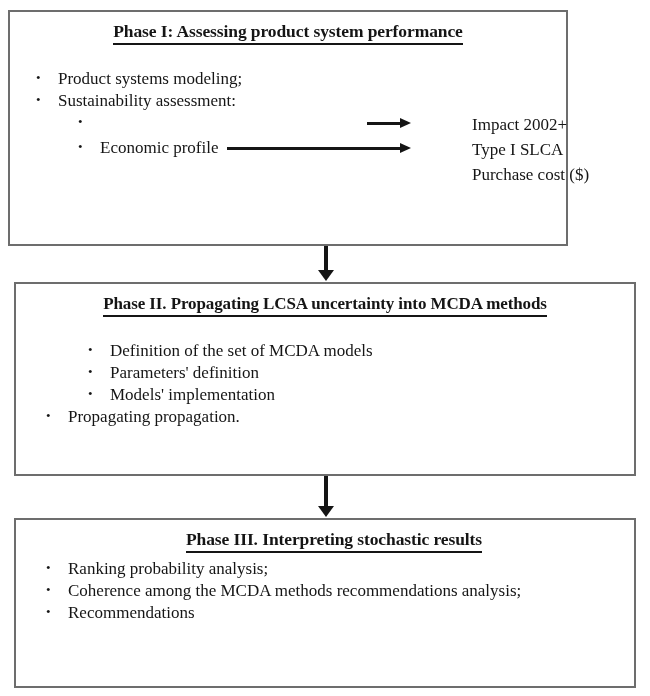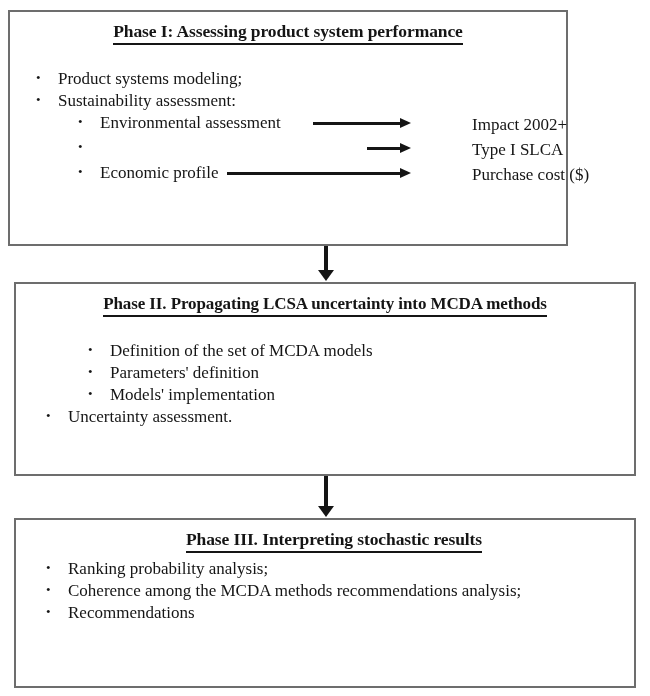--- a/index.html
+++ b/index.html
@@ -183,27 +183,20 @@
     <div class="phase-title">
       <span>Phase I: Assessing product system performance</span>
     </div>
 
     <div class="bullets" id="list-phase-1">
 
       <div class="bullet-row">Product systems modeling;</div>
 
       <div class="bullet-row">Sustainability assessment:</div>
 
-      <div class="bullet-row sub assess-row">
-        <span class="assess-label">Environmental assessment</span>
-        <span class="arrow-wrap" id="arrow-environmental">
-          <span class="arrow-line"></span>
-          <span class="arrow-head"></span>
-        </span>
-      </div>
 
       <div class="bullet-row sub assess-row">
         <span class="arrow-wrap" id="arrow-social">
           <span class="arrow-line"></span>
           <span class="arrow-head"></span>
         </span>
       </div>
 
       <div class="bullet-row sub assess-row">
         <span class="assess-label">Economic profile</span>
@@ -231,21 +224,21 @@
   <div class="phase-box" id="box-phase-2">
 
     <div class="phase-title">
       <span>Phase II. Propagating LCSA uncertainty into MCDA methods</span>
     </div>
 
     <div class="bullets" id="list-phase-2">
       <div class="bullet-row sub">Definition of the set of MCDA models</div>
       <div class="bullet-row sub">Parameters' definition</div>
       <div class="bullet-row sub">Models' implementation</div>
-      <div class="bullet-row">Uncertainty assessment.</div>
+      <div class="bullet-row">Propagating propagation.</div>
     </div>
   </div>
 
   <div class="connector" id="connector-2">
     <span class="stem"></span>
     <span class="head"></span>
   </div>
 
   <div class="phase-box" id="box-phase-3">
 

